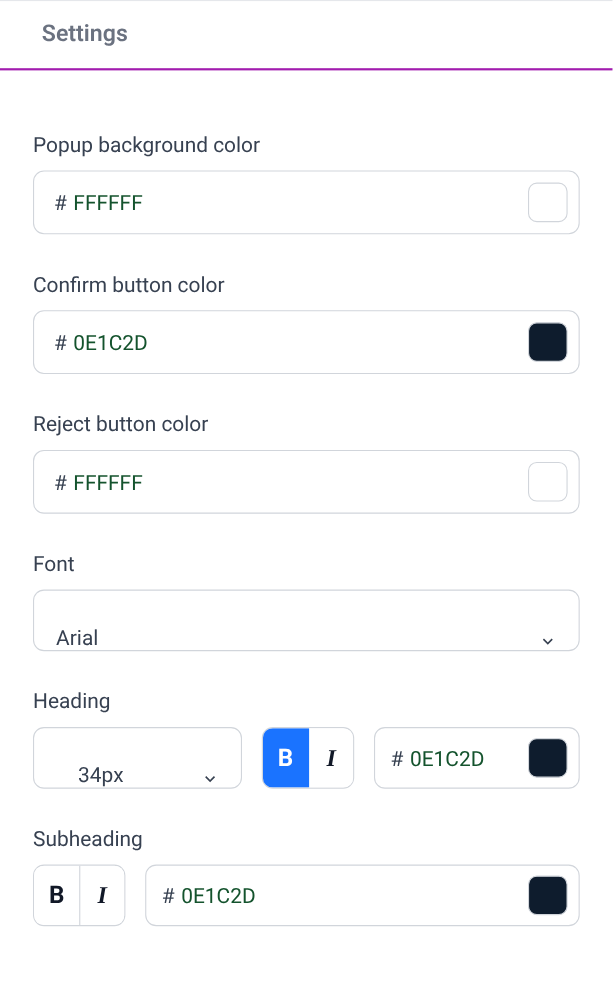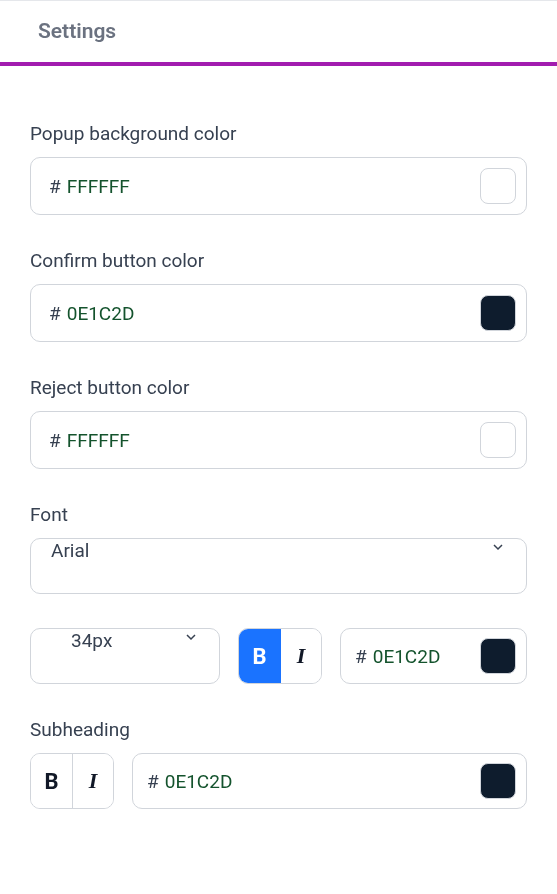--- a/index.html
+++ b/index.html
@@ -1,27 +1,27 @@
 <!DOCTYPE html>
 <html><head>
 <meta charset="utf-8">
 <style>
   *{box-sizing:border-box;margin:0;padding:0;font-family:-apple-system,BlinkMacSystemFont,"Segoe UI",Roboto,sans-serif;}
   body{background:#fff;color:#111827;width:557px;}
-  .tabs{display:flex;justify-content:flex-start;border-bottom:4px solid #a21caf;border-top:1px solid #e5e7eb;padding:0 38px;}
+  .tabs{display:flex;justify-content:flex-start;border-bottom:2px solid #a21caf;border-top:1px solid #e5e7eb;padding:0 38px;}
   .tab{font-size:21px;font-weight:600;color:#6b7280;padding:18px 0 16px;cursor:pointer;border-bottom:3px solid transparent;}
   .tab.active{color:#111827;border-bottom-color:#111827;}
   .content{padding:24px 30px 30px;}
   .field{margin-bottom:34px;}
   .label{font-size:19px;color:#374151;margin-bottom:12px;margin-top:32px;}
   .color-row{display:flex;align-items:center;border:1px solid #d1d5db;border-radius:10px;padding:0 10px 0 18px;height:58px;}
   .hash{font-size:19px;color:#374151;margin-right:6px;}
   .color-input{flex:1;border:none;outline:none;font-size:19px;color:#14532d;background:transparent;}
   .swatch{width:36px;height:36px;border-radius:8px;border:1px solid #d1d5db;}
-  .select-row{display:flex;align-items:flex-start;justify-content:space-between;border:1px solid #d1d5db;border-radius:10px;padding:0 20px;height:56px;cursor:pointer;}
+  .select-row{display:flex;align-items:flex-end;justify-content:space-between;border:1px solid #d1d5db;border-radius:10px;padding:0 20px;height:56px;cursor:pointer;}
   .select-text{font-size:19px;color:#374151;}
   .chev{width:16px;height:16px;flex-shrink:0;}
   .typo-row{display:flex;gap:18px;align-items:center;}
   .size-select{width:190px;padding-left:40px;}
   .size-select.narrow{width:186px;}
   .bi-group{display:flex;border:1px solid #d1d5db;border-radius:10px;overflow:hidden;height:56px;}
   .bi-btn{width:41px;display:flex;align-items:center;justify-content:center;font-size:22px;font-weight:700;cursor:pointer;background:#fff;}
   .bi-btn.italic{font-style:italic;font-family:Georgia,serif;font-weight:600;}
   .bi-btn.active{background:#1a73ff;color:#fff;}
   .bi-btn+ .bi-btn{border-left:1px solid #d1d5db;}
@@ -70,20 +70,21 @@
     <div class="label">Font</div>
     <div class="select-row">
       <span class="select-text">Arial</span>
       <svg class="chev" viewBox="0 0 24 24" fill="none" stroke="#374151" stroke-width="2.2">
           <polyline points="6 9 12 15 18 9"></polyline>
         </svg>
     </div>
   </div>
 
   <div class="field">
+    <div class="label">Heading</div>
     <div class="typo-row">
       <div class="select-row size-select">
         <span class="select-text">34px</span>
         <svg class="chev" viewBox="0 0 24 24" fill="none" stroke="#374151" stroke-width="2.2">
             <polyline points="6 9 12 15 18 9"></polyline>
           </svg>
       </div>
       <div class="bi-group">
         <div class="bi-btn active">B</div>
         <div class="bi-btn italic">I</div>

